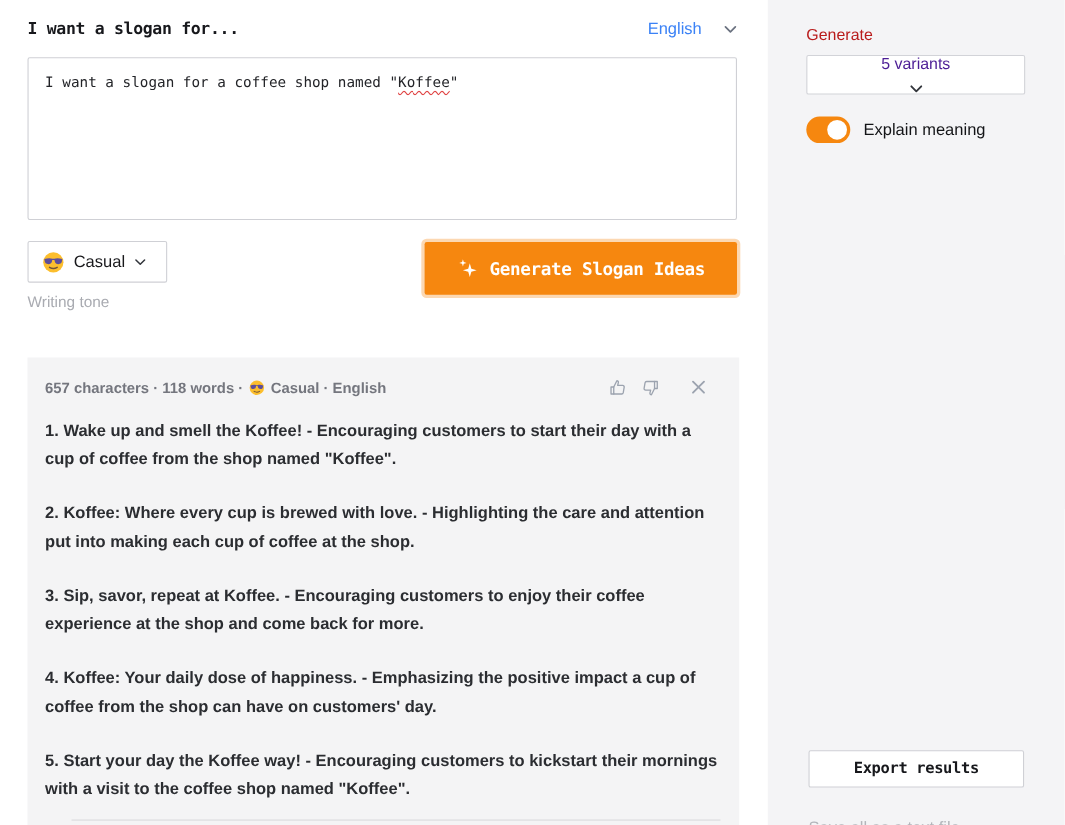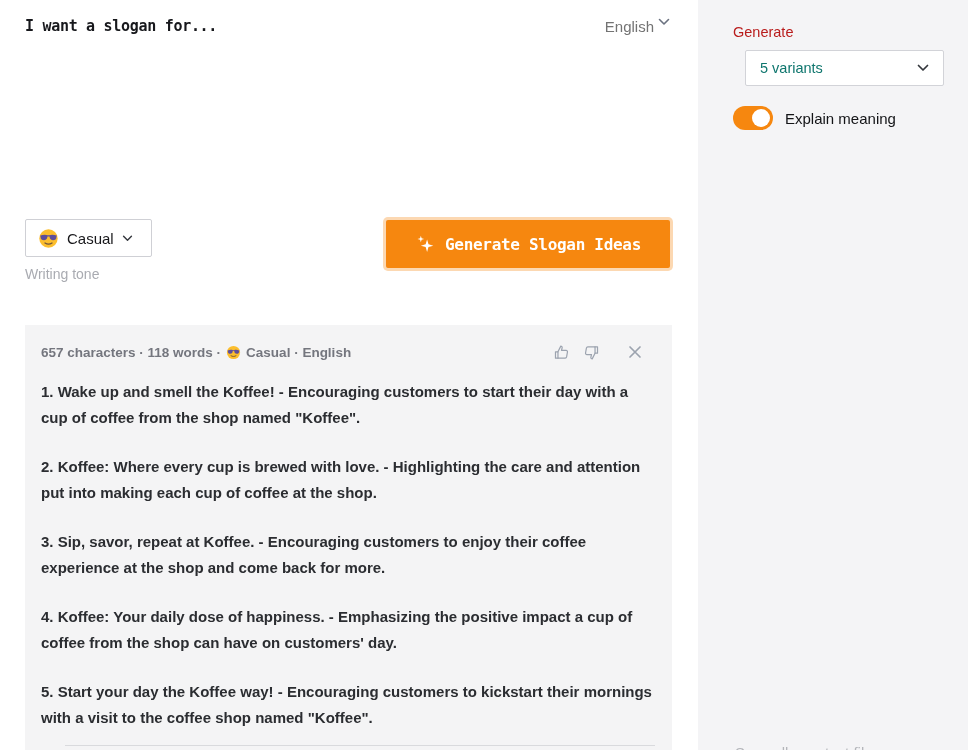--- a/index.html
+++ b/index.html
@@ -4,22 +4,22 @@
 <style>
   * { margin:0; padding:0; box-sizing:border-box; }
   html,body { width:968px; height:750px; overflow:hidden; background:#ffffff;
               font-family:"Liberation Sans", sans-serif; }
   .stage { position:relative; width:968px; height:750px; background:#fff; }
 
   
   .page-title { position:absolute; left:25px; top:17px;
     font-family:"DejaVu Sans Mono", monospace; font-weight:700; font-size:15px;
     letter-spacing:-0.3px; color:#17181c; }
-  .lang-select { position:absolute; top:18px; right:298px; display:flex; gap:4px;
-    font-size:15px; color:#737373; cursor:pointer; }
+  .lang-select { position:absolute; top:18px; right:298px; display:flex; align-items:center; gap:20px;
+    font-size:15px; color:#3b82f6; cursor:pointer; }
   .chev { display:inline-block; }
 
   .prompt-box { position:absolute; left:25px; top:52px; width:645px; height:148px;
     background:#fff; border:1px solid #cfd0d5; border-radius:2px; padding:13px 15px;
     font-family:"DejaVu Sans Mono", monospace; font-size:13px; color:#232428; line-height:19px; }
   .misspell { text-decoration:underline; text-decoration-style:wavy; text-decoration-color:#e04343;
     text-decoration-thickness:1px; text-underline-offset:3px; }
 
   .tone-btn { position:absolute; left:25px; top:219px; height:38px; min-width:127px;
     background:#fff; border:1px solid #cfd0d5; border-radius:2px;
@@ -41,24 +41,24 @@
   .results-meta { font-size:13.5px; color:#74767e; display:flex; align-items:center; gap:5px; }
   .head-icons { display:flex; align-items:center; gap:8px; margin-right:8px; }
   .icon-btn { width:22px; height:22px; display:flex; align-items:center; justify-content:center;
     cursor:pointer; color:#9ca3af; }
   .para { font-size:15px; line-height:26px; color:#2b2d31; margin-bottom:23px; max-width:622px; }
   .results-divider { position:absolute; left:40px; right:17px; bottom:4px; height:1px; background:#d9dadd; }
 
   
   .sidebar { position:absolute; left:698px; top:0; width:270px; height:750px; background:#f4f4f6; }
   .sb-label { position:absolute; left:35px; top:24px; font-size:14.5px; color:#b91c1c; }
-  .variants-select { position:absolute; left:47px; top:50px; width:199px; height:36px;
+  .variants-select { position:absolute; left:35px; top:50px; width:199px; height:36px;
     background:#fff; border:1px solid #d2d3d8; border-radius:2px;
     display:flex; align-items:center; justify-content:space-between; padding:0 14px;
-    font-size:14.5px; color:#0f766e; cursor:pointer; }
+    font-size:14.5px; color:#4c1d95; cursor:pointer;flex-direction:column; }
   .toggle-row { position:absolute; left:35px; top:106px; display:flex; align-items:center; gap:12px; }
   .toggle { width:40px; height:24px; border-radius:12px; background:#f6870f; position:relative; cursor:pointer; }
   .toggle .knob { position:absolute; top:3px; right:3px; width:18px; height:18px; border-radius:50%; background:#fff; }
   .toggle-label { font-size:15px; color:#131417; }
   .export-btn { position:absolute; left:37px; top:682px; width:196px; height:34px;
     background:#fff; border:1px solid #cfd0d5; border-radius:2px; cursor:pointer;
     font-family:"DejaVu Sans Mono", monospace; font-weight:700; font-size:14px;
     letter-spacing:-0.3px; color:#17181c; }
   .save-caption { position:absolute; left:37px; top:725px; font-size:15px; color:#b3b5ba;margin-top:19px; }
 
@@ -73,20 +73,23 @@
 
   <div class="lang-select">
     <span>English</span>
     <span class="chev">
       <svg width="12" height="8" viewBox="0 0 12 8">
           <path d="M1.5 1.5 L6 6 L10.5 1.5" fill="none" stroke="#6b7280" stroke-width="1.6" stroke-linecap="round" stroke-linejoin="round"></path>
         </svg>
     </span>
   </div>
 
+  <div class="prompt-box">
+    <span>I want a slogan for a coffee shop named "</span><span class="misspell">Koffee</span><span>"</span>
+  </div>
 
   <div class="tone-btn">
     <span>
       <svg width="21" height="21" viewBox="0 0 24 24">
         <circle cx="12" cy="12" r="10.5" fill="#fcbe2d"></circle>
         <path d="M2.6 8.6 C6 7.4 9 7.4 11 8.2 L13 8.2 C15 7.4 18 7.4 21.4 8.6 L21.1 10.2 C20.9 12.6 19.6 13.9 17.2 13.9 C14.9 13.9 13.6 12.7 13.3 10.3 L13.2 9.6 L10.8 9.6 L10.7 10.3 C10.4 12.7 9.1 13.9 6.8 13.9 C4.4 13.9 3.1 12.6 2.9 10.2 Z" fill="#5d4e9b"></path>
         <path d="M8 17.2 C10.6 18.8 13.4 18.8 16 17.2" fill="none" stroke="#71543a" stroke-width="1.5" stroke-linecap="round"></path>
       </svg>
     </span>
     <span class="label">Casual</span>
@@ -163,16 +166,17 @@
       </span>
     </div>
 
     <div class="toggle-row">
       <div class="toggle">
         <div class="knob"></div>
       </div>
       <span class="toggle-label">Explain meaning</span>
     </div>
 
+    <button class="export-btn">Export results</button>
     <div class="save-caption">Save all as a text file</div>
   </div>
 
 </div>
 
 </body></html>

